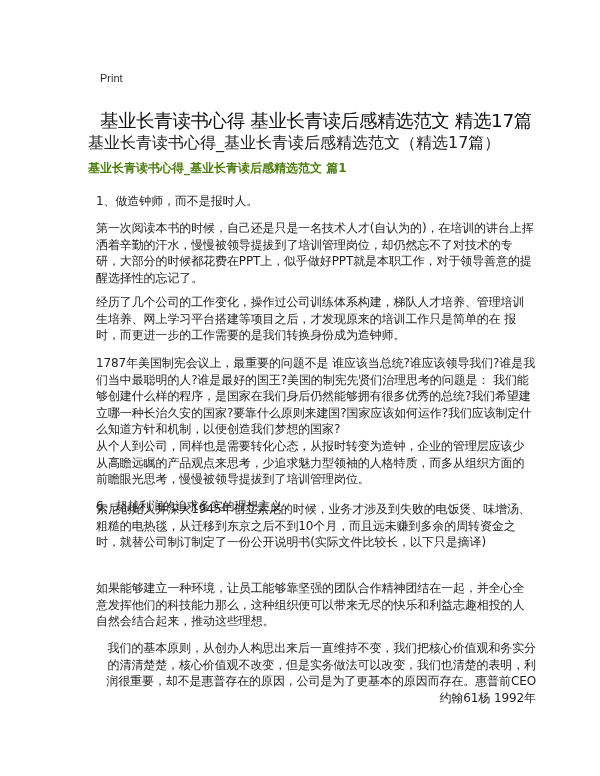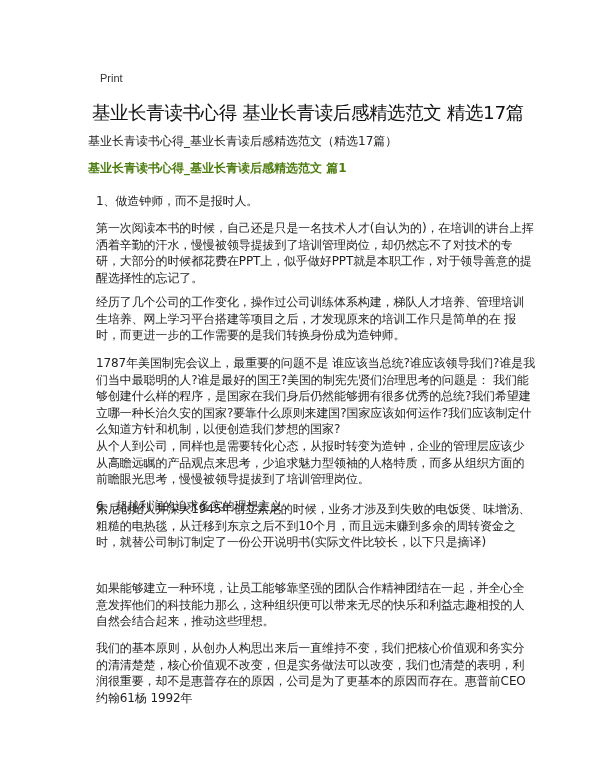--- a/index.html
+++ b/index.html
@@ -32,27 +32,27 @@
     .doc-title {
       position: absolute;
       top: 96px;
       left: 0;
       width: 460px;
       font-size: 18.5px;
       font-weight: normal;
       letter-spacing: -0.4px;
       white-space: nowrap;
       color: #111;
-      margin: 4px;
+      margin: 12px;
     }
     .doc-subtitle {
       position: absolute;
       top: 133px;
       left: 0;
-      font-size: 12px;
+      font-size: 16px;
       color: #222;
       white-space: nowrap;
       margin: 0;
     }
     .section-heading {
       position: absolute;
       top: 160px;
       left: 0;
       font-size: 12px;
       font-weight: bold;
@@ -93,14 +93,14 @@
   <p class="para" style="top:347px;">1787年美国制宪会议上，最重要的问题不是 谁应该当总统?谁应该领导我们?谁是我们当中最聪明的人?谁是最好的国王?美国的制宪先贤们治理思考的问题是： 我们能够创建什么样的程序，是国家在我们身后仍然能够拥有很多优秀的总统?我们希望建立哪一种长治久安的国家?要靠什么原则来建国?国家应该如何运作?我们应该制定什么知道方针和机制，以便创造我们梦想的国家?</p>
 
   <p class="para" style="top:430px;">从个人到公司，同样也是需要转化心态，从报时转变为造钟，企业的管理层应该少从高瞻远瞩的产品观点来思考，少追求魅力型领袖的人格特质，而多从组织方面的前瞻眼光思考，慢慢被领导提拔到了培训管理岗位。</p>
 
   <p class="para point" style="top:490px;">6、超越利润的追求务实的理想主义</p>
 
   <p class="para" style="top:493px;">索尼创始人井深大1945年创立索尼的时候，业务才涉及到失败的电饭煲、味增汤、粗糙的电热毯，从迁移到东京之后不到10个月，而且远未赚到多余的周转资金之时，就替公司制订制定了一份公开说明书(实际文件比较长，以下只是摘译)</p>
 
   <p class="para" style="top:572px;">如果能够建立一种环境，让员工能够靠坚强的团队合作精神团结在一起，并全心全意发挥他们的科技能力那么，这种组织便可以带来无尽的快乐和利益志趣相投的人自然会结合起来，推动这些理想。</p>
 
-  <p class="para" style="top:632px;">我们的基本原则，从创办人构思出来后一直维持不变，我们把核心价值观和务实分的清清楚楚，核心价值观不改变，但是实务做法可以改变，我们也清楚的表明，利润很重要，却不是惠普存在的原因，公司是为了更基本的原因而存在。惠普前CEO约翰61杨 1992年</p>
+  <p class="para" style="top:632px;text-align:right;">我们的基本原则，从创办人构思出来后一直维持不变，我们把核心价值观和务实分的清清楚楚，核心价值观不改变，但是实务做法可以改变，我们也清楚的表明，利润很重要，却不是惠普存在的原因，公司是为了更基本的原因而存在。惠普前CEO约翰61杨 1992年</p>
 </div>
 
 </body></html>

